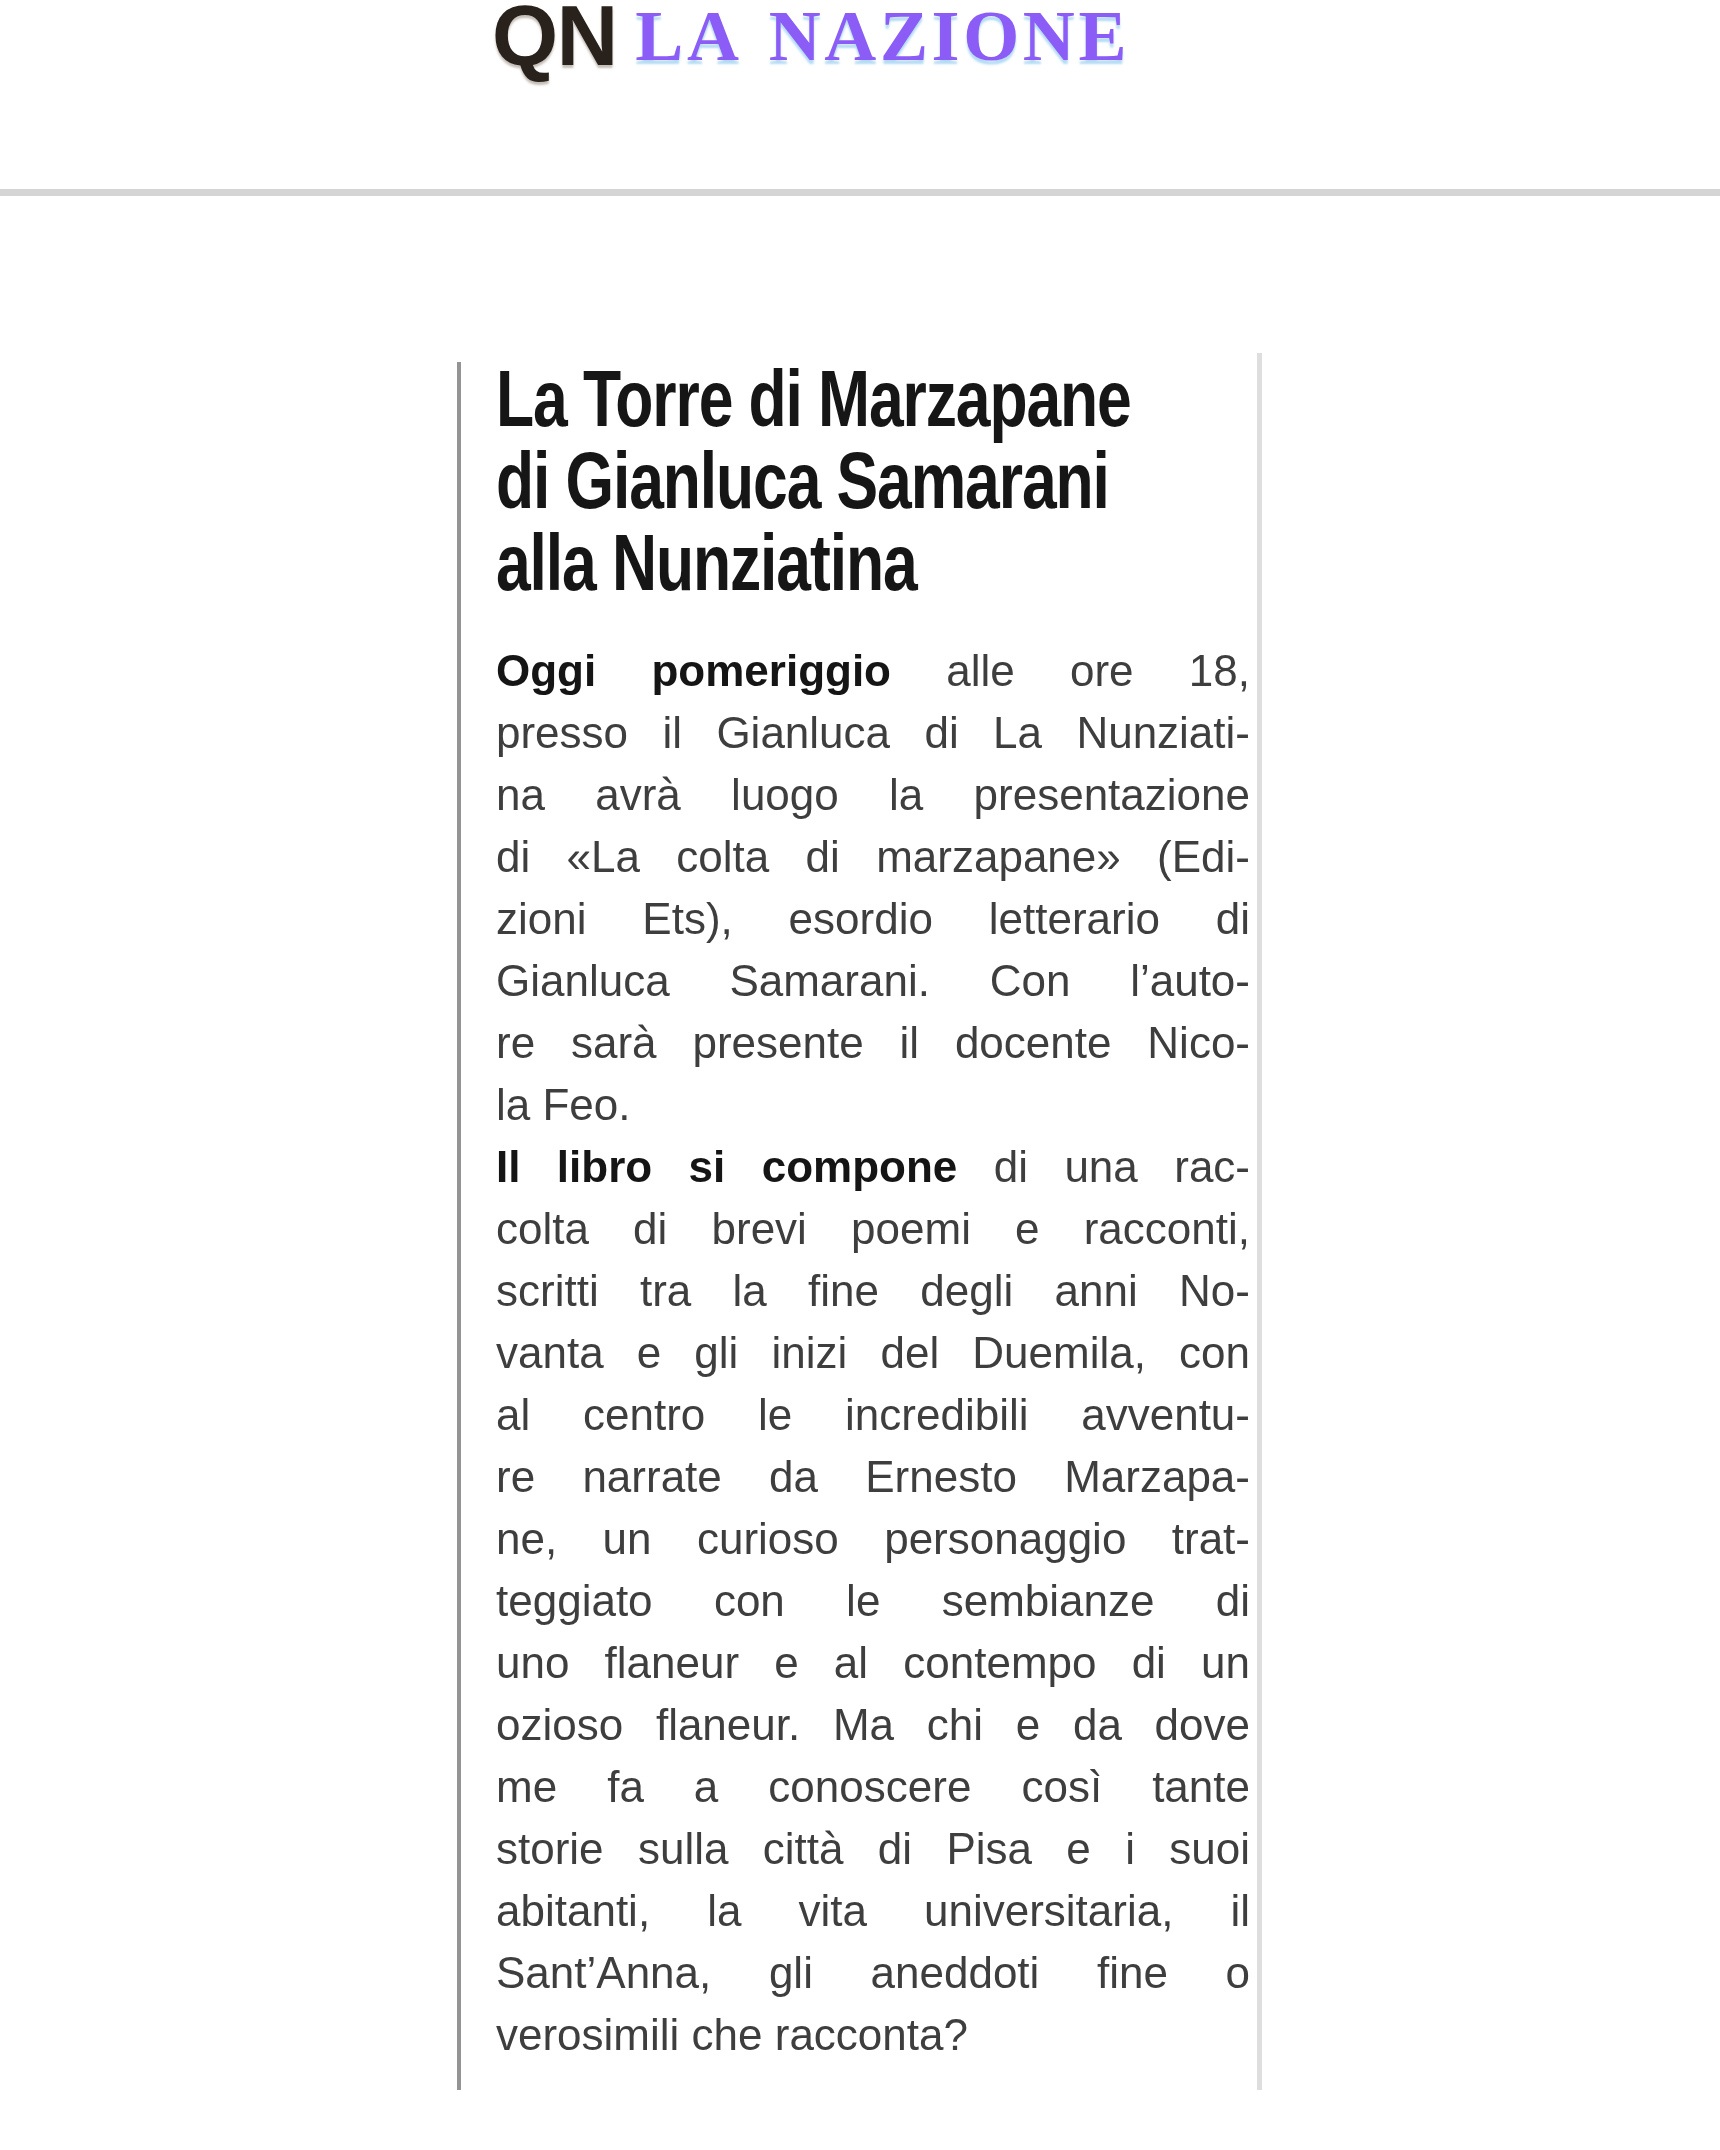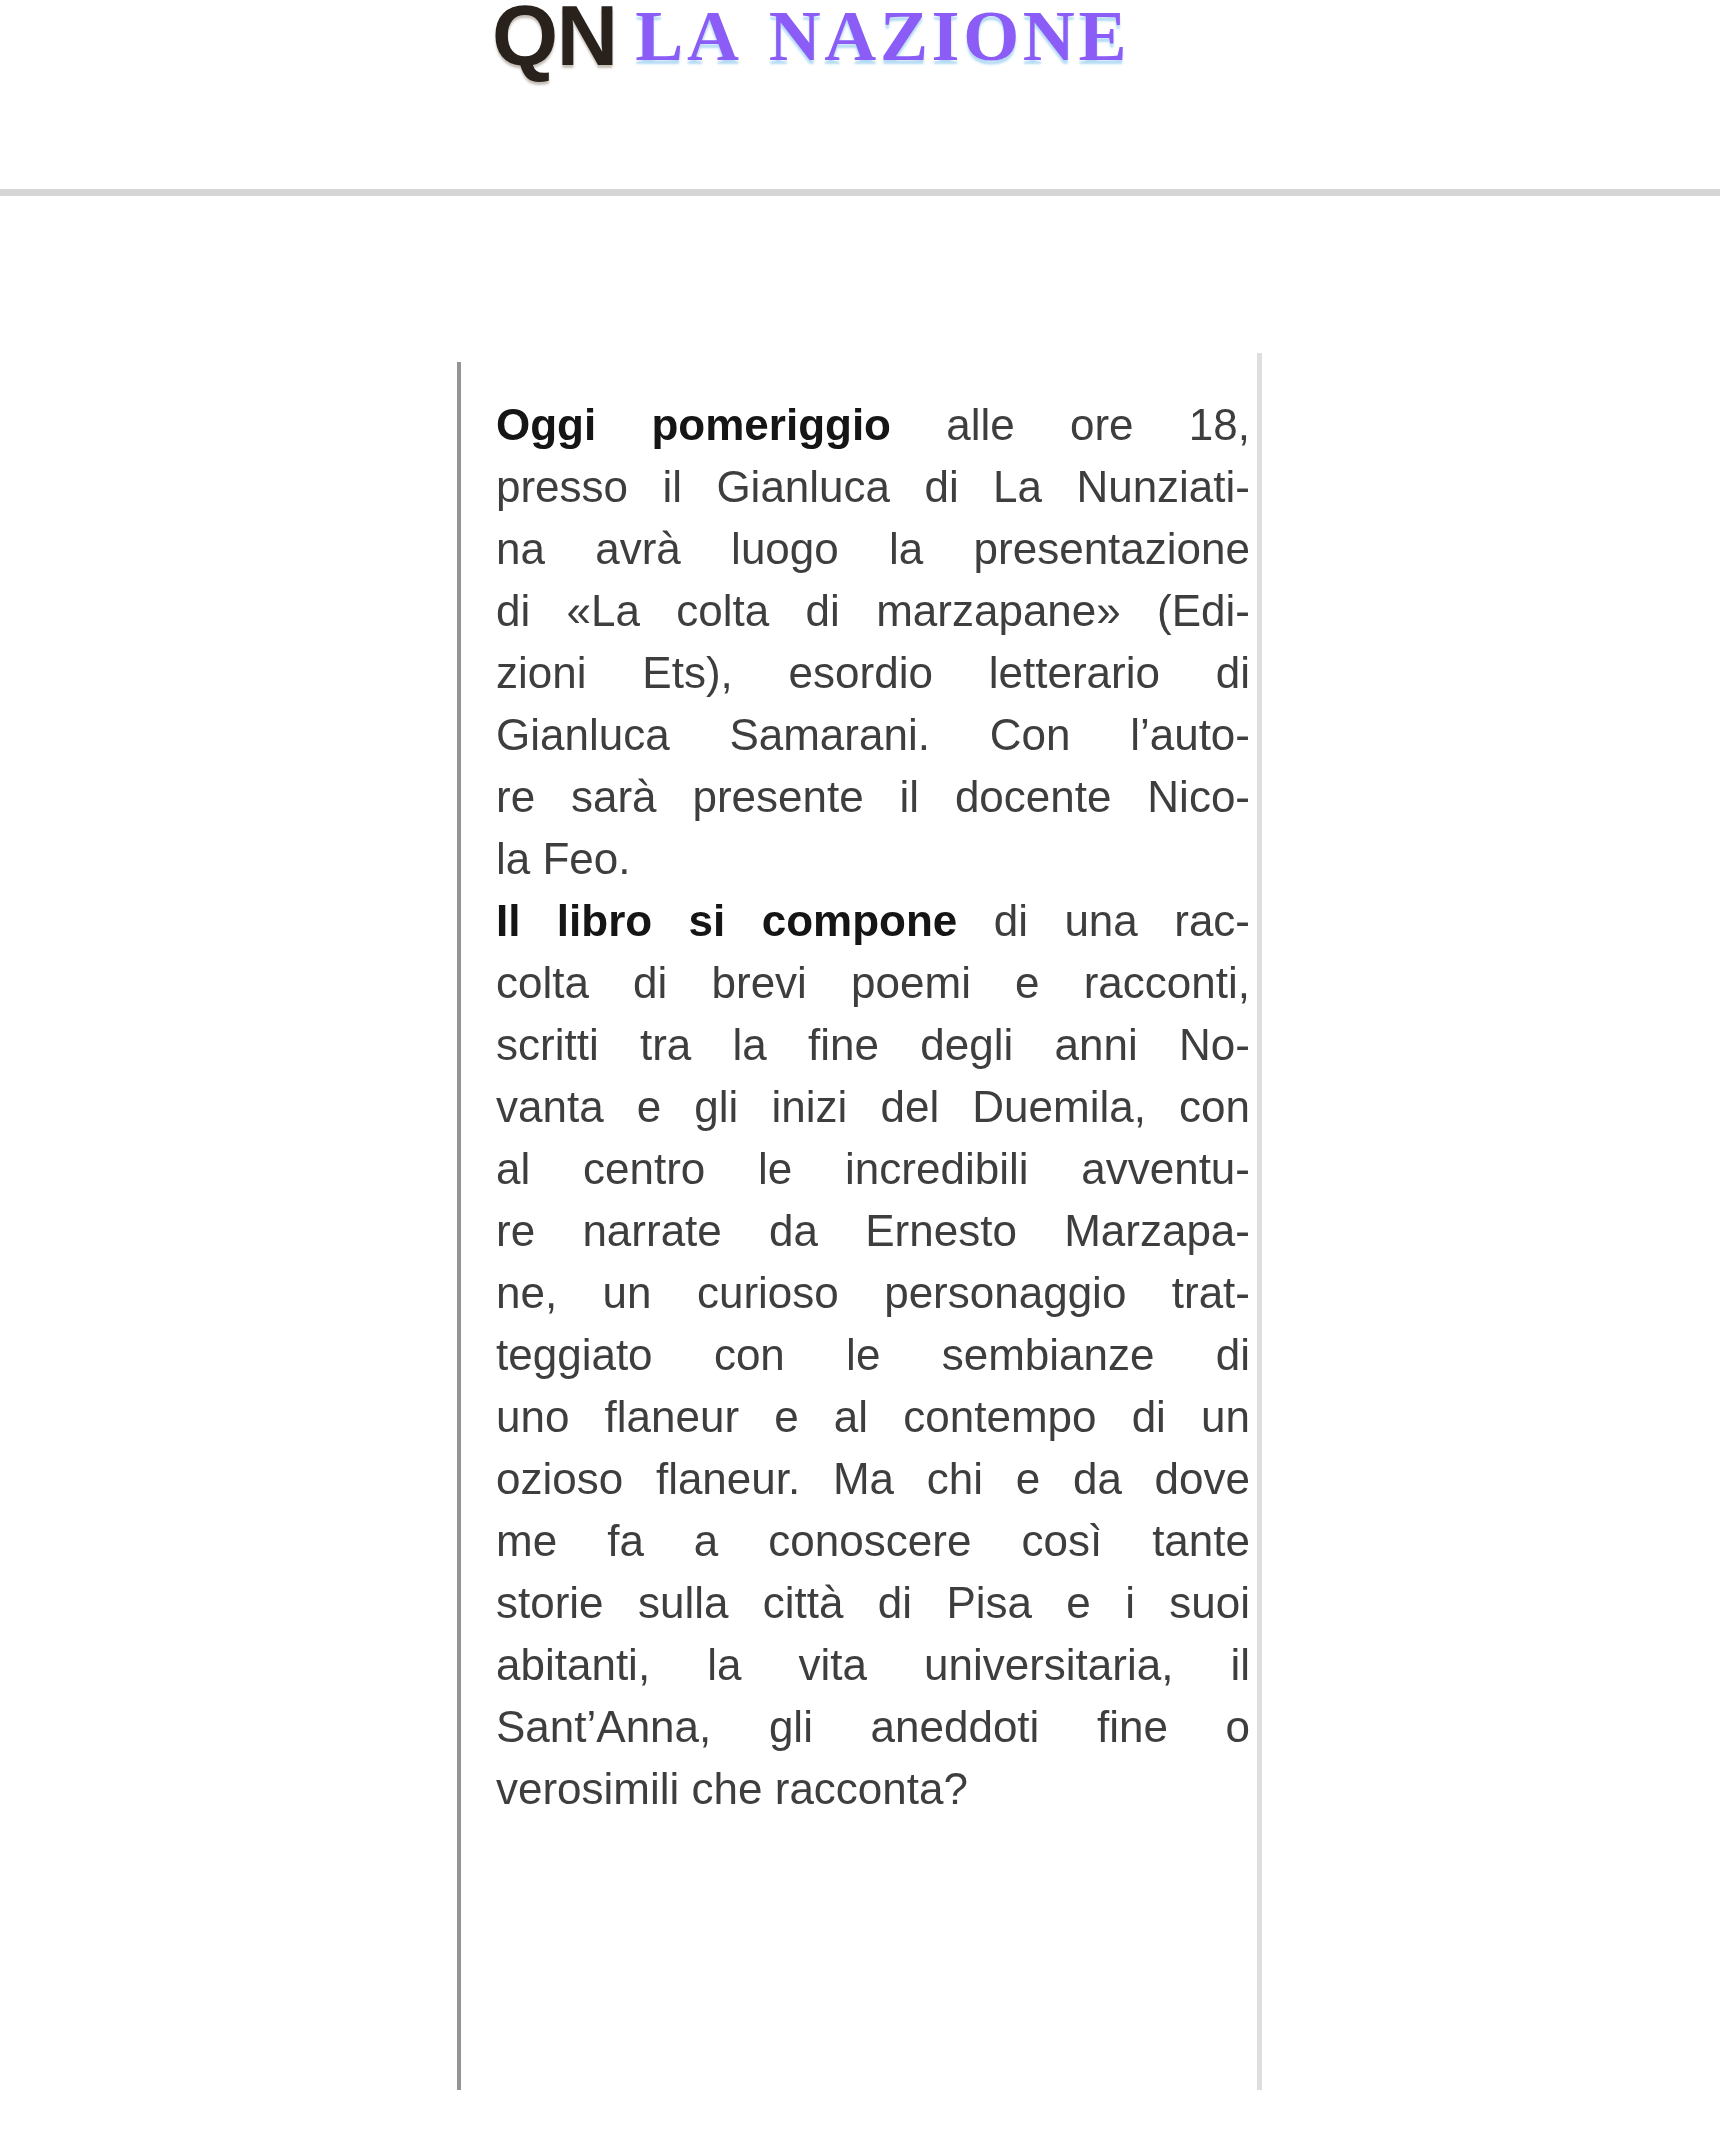--- a/index.html
+++ b/index.html
@@ -122,20 +122,25 @@
     <span class="qn-logo">QN</span>
     <span class="nazione-logo">LA NAZIONE</span>
   </div>
 
   <div class="top-divider"></div>
 
   <div class="left-rule"></div>
   <div class="right-rule"></div>
 
   <div class="article">
+    <div class="headline">
+        <div class="hl-line"><span class="hl-inner">La Torre di Marzapane</span></div>
+        <div class="hl-line"><span class="hl-inner">di Gianluca Samarani</span></div>
+        <div class="hl-line"><span class="hl-inner">alla Nunziatina</span></div>
+      </div>
     <div class="bodytext">
         <div class="b-line"><span class="lead">Oggi pomeriggio</span> alle ore 18,</div>
         <div class="b-line">presso il Gianluca di La Nunziati-</div>
         <div class="b-line">na avrà luogo la presentazione</div>
         <div class="b-line">di «La colta di marzapane» (Edi-</div>
         <div class="b-line">zioni Ets), esordio letterario di</div>
         <div class="b-line">Gianluca Samarani. Con l’auto-</div>
         <div class="b-line">re sarà presente il docente Nico-</div>
         <div class="b-line para-end">la Feo.</div>
         <div class="b-line"><span class="lead">Il libro si compone</span> di una rac-</div>

